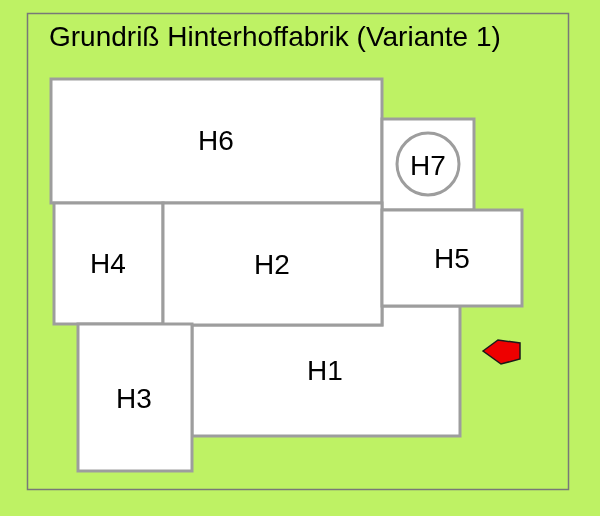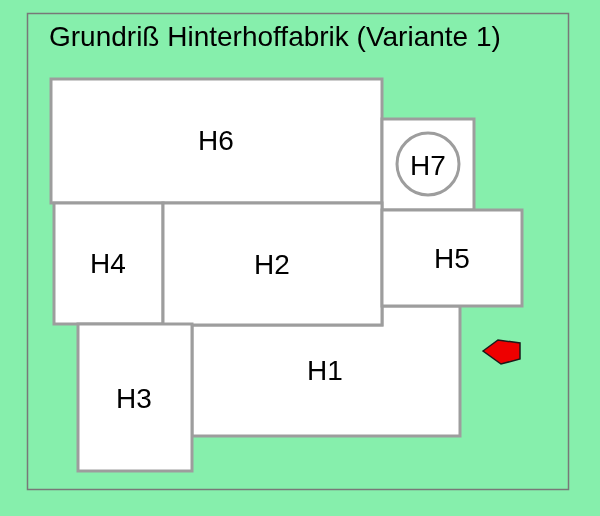--- a/index.html
+++ b/index.html
@@ -4,21 +4,21 @@
 <style>
   html, body {
     margin: 0;
     padding: 0;
     background: #ffffff;
   }
   .canvas {
     position: relative;
     width: 600px;
     height: 516px;
-    background: #86efac;
+    background: #bef264;
     font-family: "Liberation Sans", sans-serif;
     text-align: center;
   }
   svg { display: block; }
   .frame {
     fill: none;
     stroke: #787878;
     stroke-width: 1.5;
   }
   .unit {

